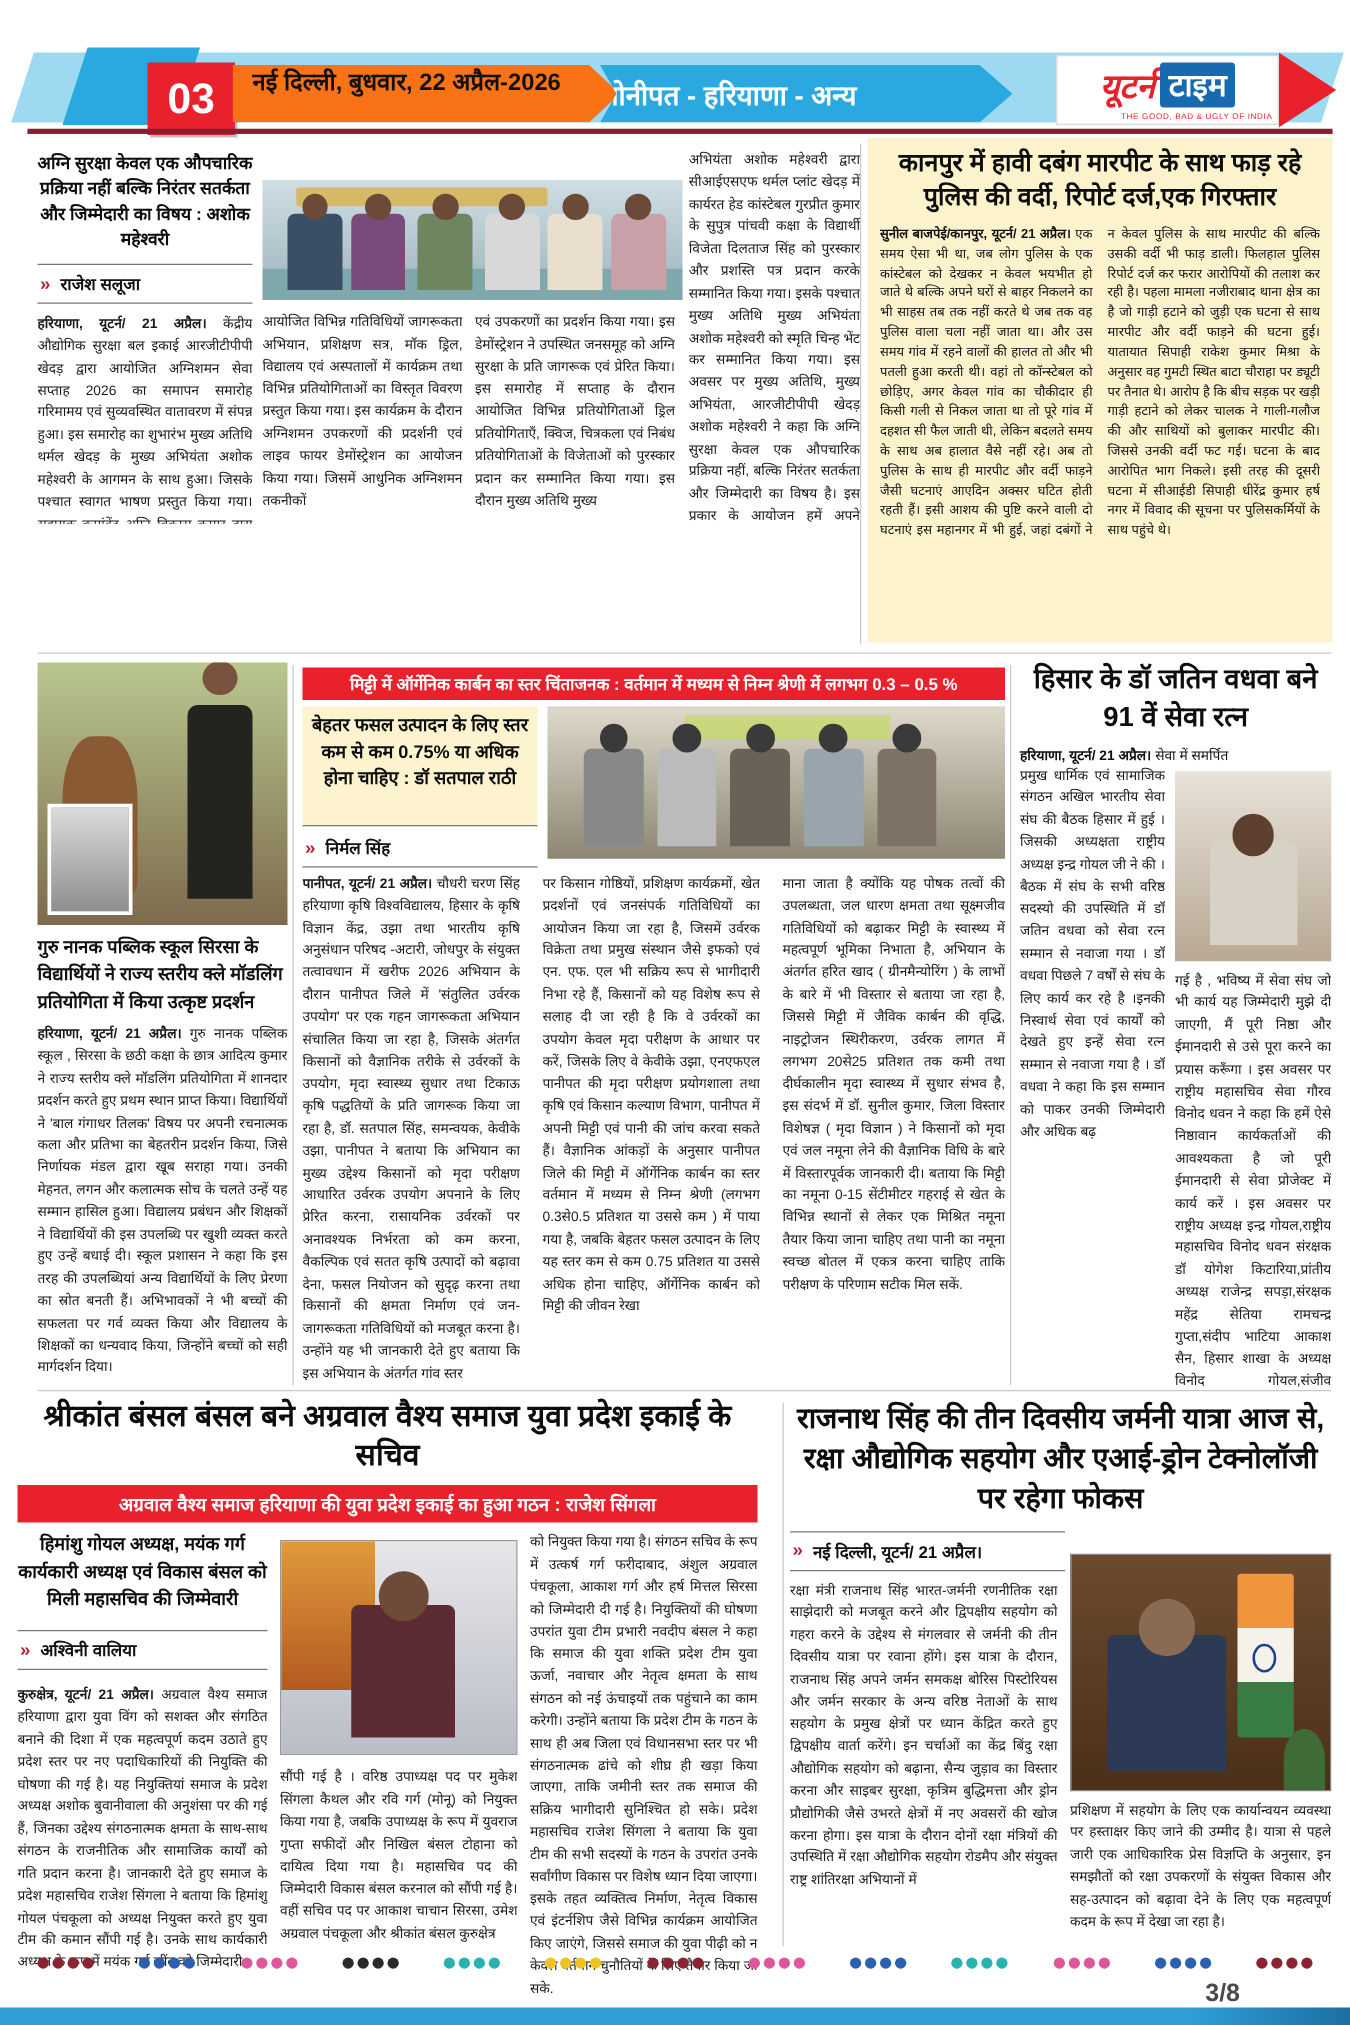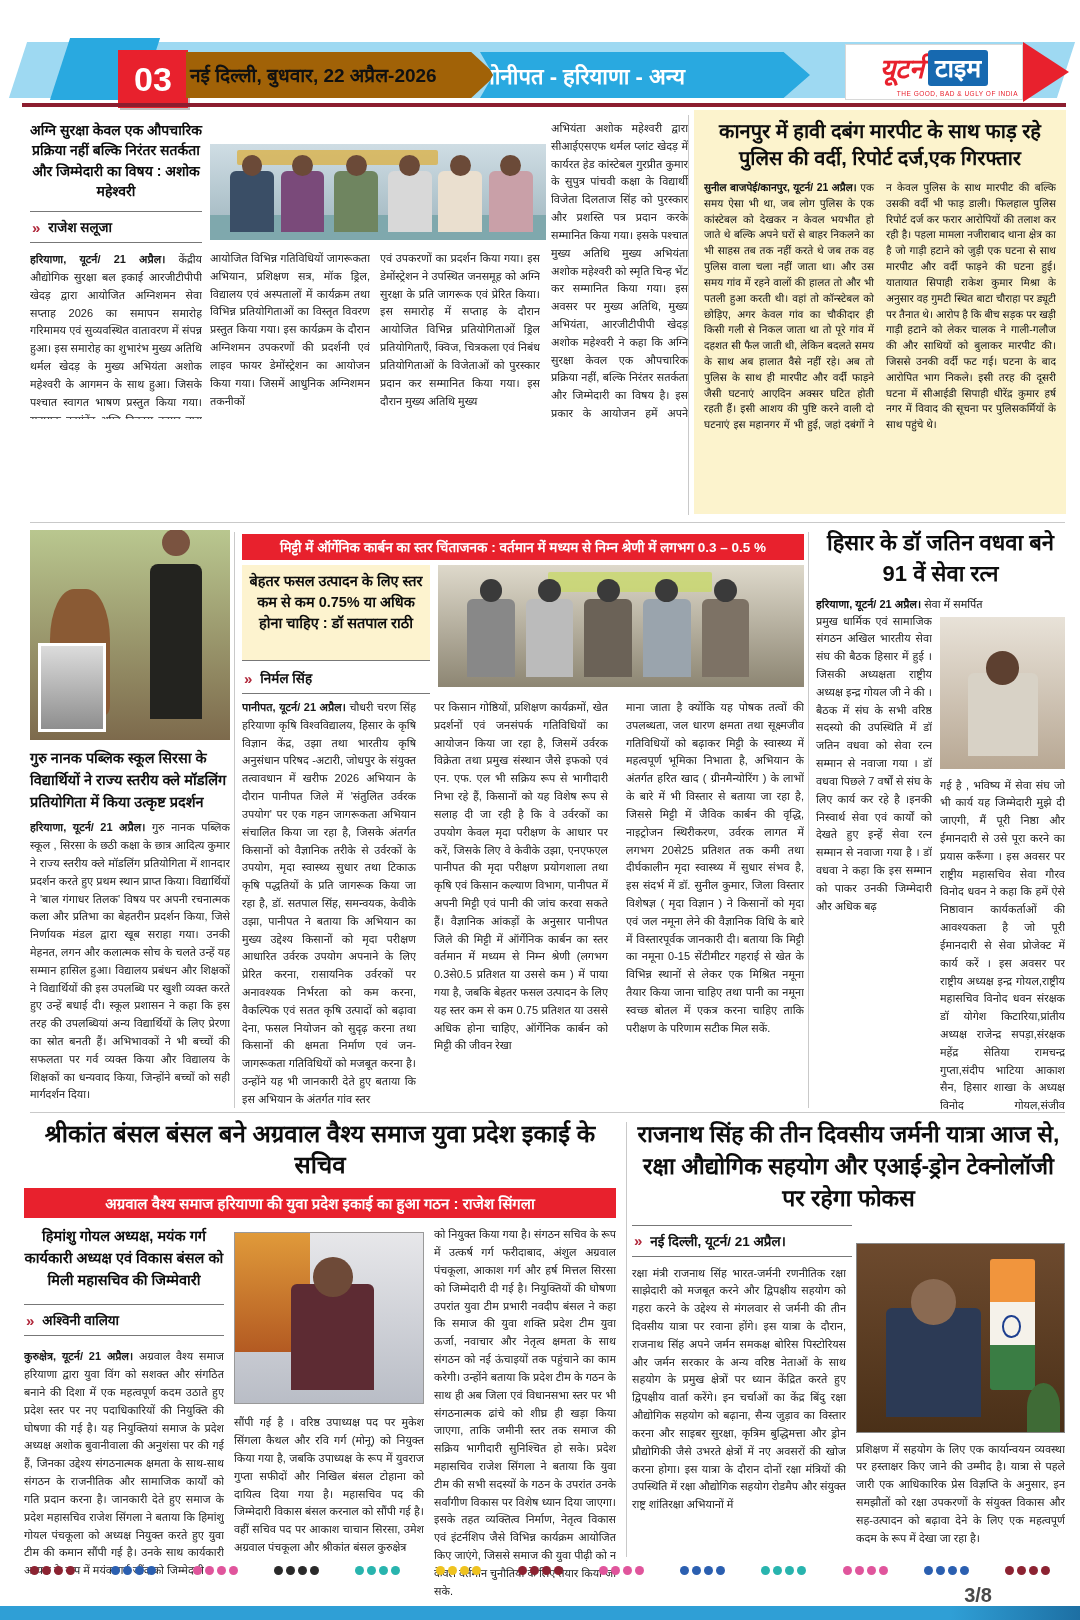--- a/index.html
+++ b/index.html
@@ -5,21 +5,21 @@
   * { margin:0; padding:0; box-sizing:border-box; }
   html,body { background:#e9e9e9; }
   body { font-family:"Liberation Sans","DejaVu Sans",sans-serif; }
   .page { position:relative; width:1080px; height:1620px; margin:0 auto; background:#ffffff; overflow:hidden; color:#111; }
 
   
   .hdr { position:absolute; left:0; top:38px; width:1060px; height:64px; }
   .ribbon { position:absolute; left:18px; top:4px; width:1048px; height:56px; background:#9ed9f2; transform:skewX(-18deg); }
   .ribbon2 { position:absolute; left:60px; top:0px; width:90px; height:62px; background:#29a9e0; transform:skewX(-18deg); }
   .pagenum { position:absolute; left:118px; top:12px; width:70px; height:58px; background:#e8212d; color:#fff; font-size:34px; font-weight:bold; display:flex; align-items:center; justify-content:center; box-shadow:2px 2px 0 rgba(0,0,0,.25); }
-  .date-arrow { position:absolute; left:186px; top:14px; width:310px; height:46px; background:#a16207; clip-path:polygon(0 0,92% 0,100% 50%,92% 100%,0 100%); display:flex; align-items:center; padding-left:4px; }
+  .date-arrow { position:absolute; left:186px; top:14px; width:310px; height:46px; background:#f97316; clip-path:polygon(0 0,92% 0,100% 50%,92% 100%,0 100%); display:flex; align-items:flex-start; padding-left:16px; }
   .date-arrow span { font-size:19px; font-weight:bold; color:#111; }
   .sec-arrow { position:absolute; left:480px; top:14px; width:330px; height:46px; background:#29a9e0; clip-path:polygon(0 0,92% 0,100% 50%,92% 100%,0 100%,4% 50%); display:flex; align-items:center; }
   .sec-arrow span { font-size:22px; font-weight:bold; color:#ffffff; }
   .brand { position:absolute; left:845px; top:6px; width:178px; height:56px; background:#fff; border:1px solid #d8d8d8; display:flex; flex-wrap:wrap; align-items:center; justify-content:center; gap:4px; padding-top:4px; }
   .brand .b-red { color:#e8212d; font-size:27px; font-weight:bold; font-style:italic; }
   .brand .b-blue { color:#fff; background:#1769b0; font-size:25px; font-weight:bold; padding:0 7px 2px; border-radius:3px; }
   .brand .b-tag { flex-basis:100%; text-align:right; font-size:6.5px; color:#e8212d; letter-spacing:.5px; padding:0 4px 3px 0; }
   .brand-arrow { position:absolute; left:1023px; top:4px; width:46px; height:60px; background:#e8212d; clip-path:polygon(0 0,100% 50%,0 100%); }
   .rule-red { position:absolute; left:22px; top:103px; width:1044px; height:4px; background:#8c1d2f; border-bottom:1px solid #8c1d2f; }
 
@@ -88,21 +88,21 @@
   .jatin-head { font-size:22px; line-height:1.4; }
   .jatin-dl { font-size:11px; margin-top:6px; text-align:justify; }
   .jatin-body { position:relative; margin-top:2px; height:498px; }
   .jatin-c1 { position:absolute; left:0; top:0; width:116px; bottom:0; }
   .jatin-photo { position:absolute; left:124px; top:4px; width:125px; height:152px; background:linear-gradient(#e8e2d8,#b8a894); }
   .jatin-photo .pe { left:22%; width:56%; height:55%; background:#d8d2c6; }
   .jatin-photo .pe::before { background:#5d4030; }
   .jatin-c2 { position:absolute; left:124px; top:164px; width:125px; bottom:0; }
 
   
-  .art-bansal { position:absolute; left:24px; top:1118px; width:592px; height:442px; }
+  .art-bansal { position:absolute; left:14px; top:1118px; width:592px; height:442px; }
   .bansal-head { font-size:24px; line-height:1.3; }
   .bansal-strip { margin-top:8px; font-size:15px; padding:5px 2px; }
   .bansal-body { position:relative; margin-top:8px; height:372px; }
   .bansal-sub { position:absolute; left:0; top:0; width:200px; font-size:14.5px; line-height:1.5; }
   .bansal-byline { position:absolute; left:0; top:78px; width:200px; }
   .bansal-c1 { position:absolute; left:0; top:122px; width:200px; bottom:0; }
   .bansal-photo { position:absolute; left:210px; top:6px; width:190px; height:172px; background:linear-gradient(#e7e7ea,#b9bdc6); border:1px solid #999; }
   .bansal-photo .poster { position:absolute; left:0; top:0; width:40%; height:70%; background:linear-gradient(#e09a3a,#b35a22); }
   .bansal-photo .pe { left:30%; width:44%; height:62%; background:#5d2b33; }
   .bansal-photo .pe::before { background:#6e4a38; }

